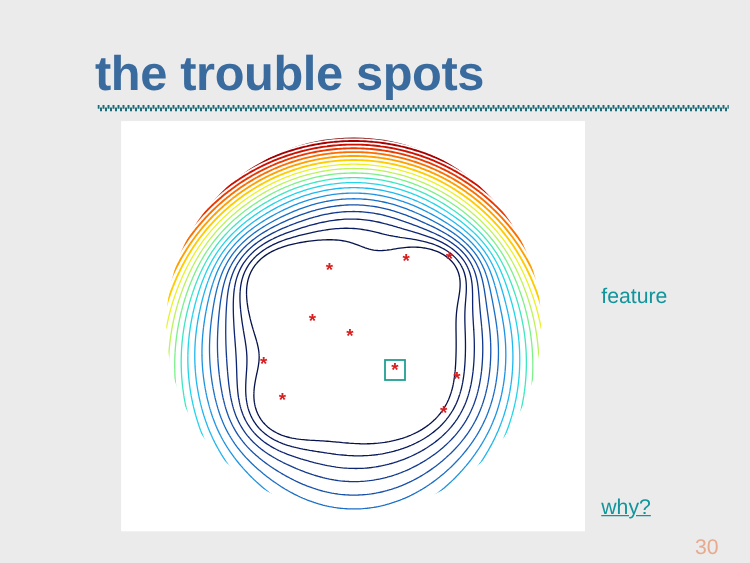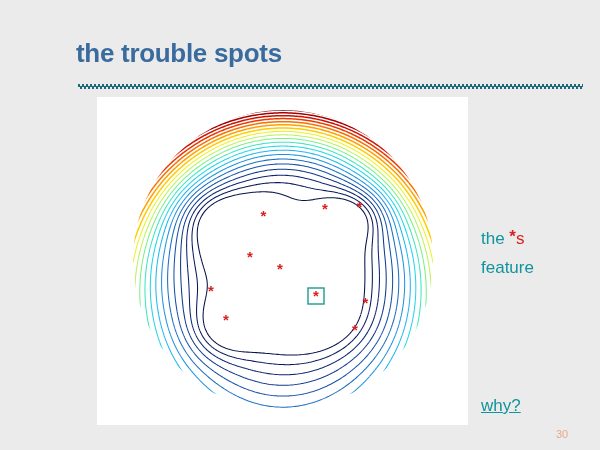--- a/index.html
+++ b/index.html
@@ -8,21 +8,21 @@
     background:#ebebeb;
     font-family:"Liberation Sans",sans-serif;
     overflow:hidden;
     position:relative;
   }
   #slide{position:absolute;inset:0;}
 
   
   #title{
     position:absolute;left:76px;top:38px;
-    font-size:26px;font-weight:bold;
+    font-size:39px;font-weight:bold;
     color:#3a6b9e;
     letter-spacing:-0.3px;
     white-space:nowrap;
   }
   
   #divider{
     position:absolute;left:78px;top:84px;
     width:505px;height:5px;
     background-image:
       repeating-linear-gradient(90deg,
@@ -60,21 +60,21 @@
   .cap-line{display:block;}
   .star{color:#d81f1f;font-weight:bold;vertical-align:2px;font-size:17px;}
   .star-s{color:#d81f1f;}
   #why{
     position:absolute;left:481px;top:396px;
     color:#11959b;font-size:17px;white-space:nowrap;text-decoration:underline;
   }
   
   #page-number{
     position:absolute;left:556px;top:428px;
-    color:#e8a98c;font-size:11px;
+    color:#e8a98c;font-size:17px;
   }
 </style>
 </head>
 <body>
 
 <div id="slide">
 
   <div id="title">the trouble spots</div>
 
   <div id="divider"></div>
@@ -119,20 +119,19 @@
           <text x="129" y="227.5" text-anchor="middle" font-family="&quot;Liberation Sans&quot;, sans-serif" font-size="15" font-weight="bold" fill="#d81f1f">*</text>
           <rect x="211" y="191" width="16" height="16" fill="none" stroke="#1b9c8f" stroke-width="1.4"></rect>
           <text x="219" y="203.5" text-anchor="middle" font-family="&quot;Liberation Sans&quot;, sans-serif" font-size="15" font-weight="bold" fill="#d81f1f">*</text>
           <text x="268.5" y="211" text-anchor="middle" font-family="&quot;Liberation Sans&quot;, sans-serif" font-size="15" font-weight="bold" fill="#d81f1f">*</text>
           <text x="258" y="238" text-anchor="middle" font-family="&quot;Liberation Sans&quot;, sans-serif" font-size="15" font-weight="bold" fill="#d81f1f">*</text>
         </g>
     </svg>
   </div>
 
   <div id="caption">
-    <span class="cap-line"><span>the </span><span class="star">*</span><span class="star-s">s</span></span>
     <span class="cap-line">feature</span>
   </div>
 
   <div id="why">why?</div>
 
   <div id="page-number">30</div>
 </div>
 
 </body></html>

